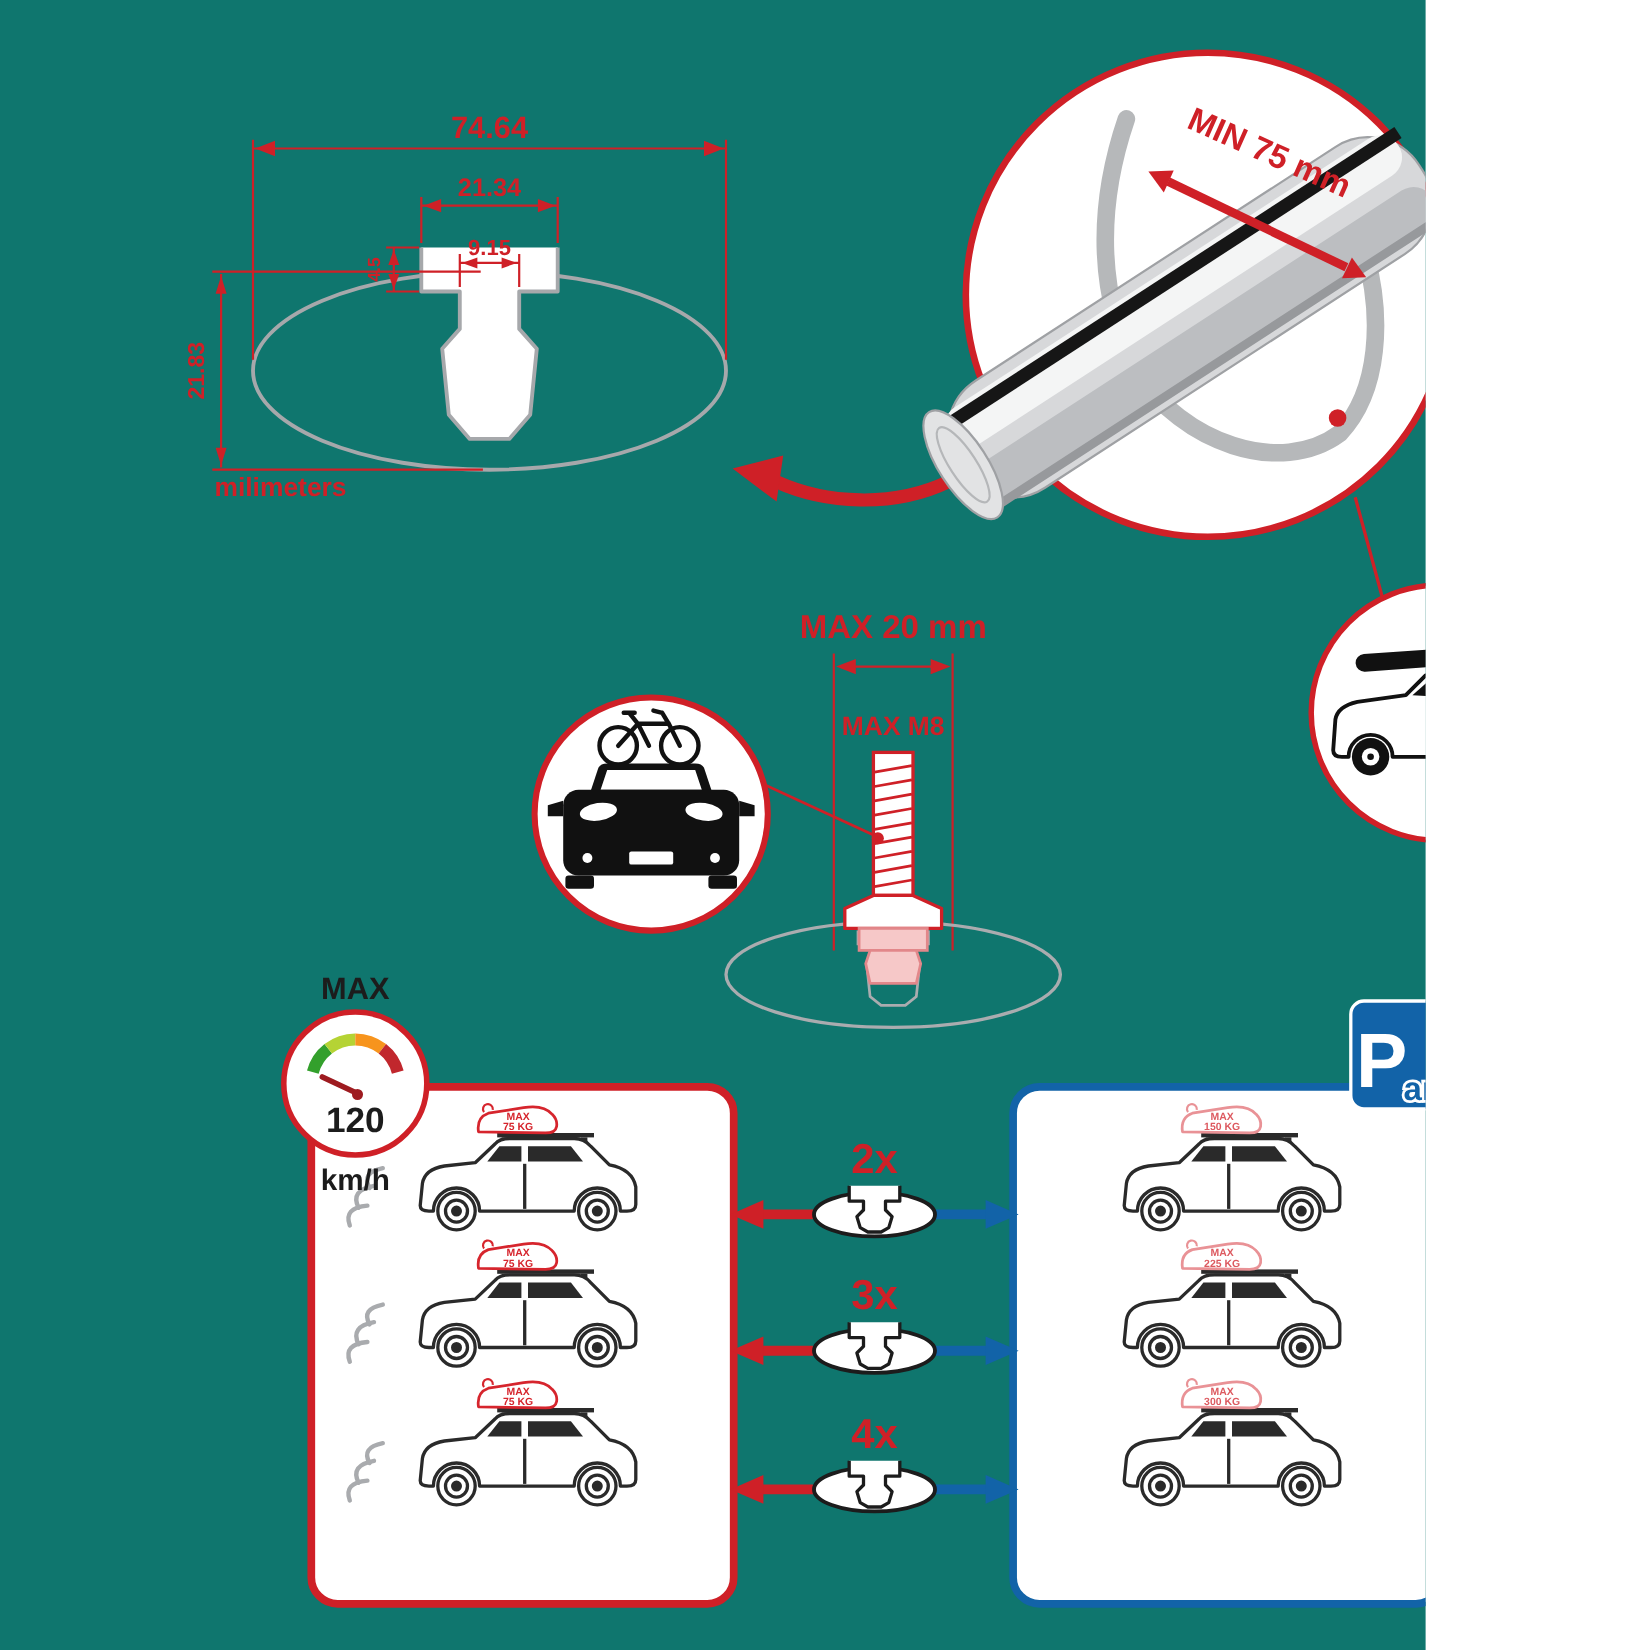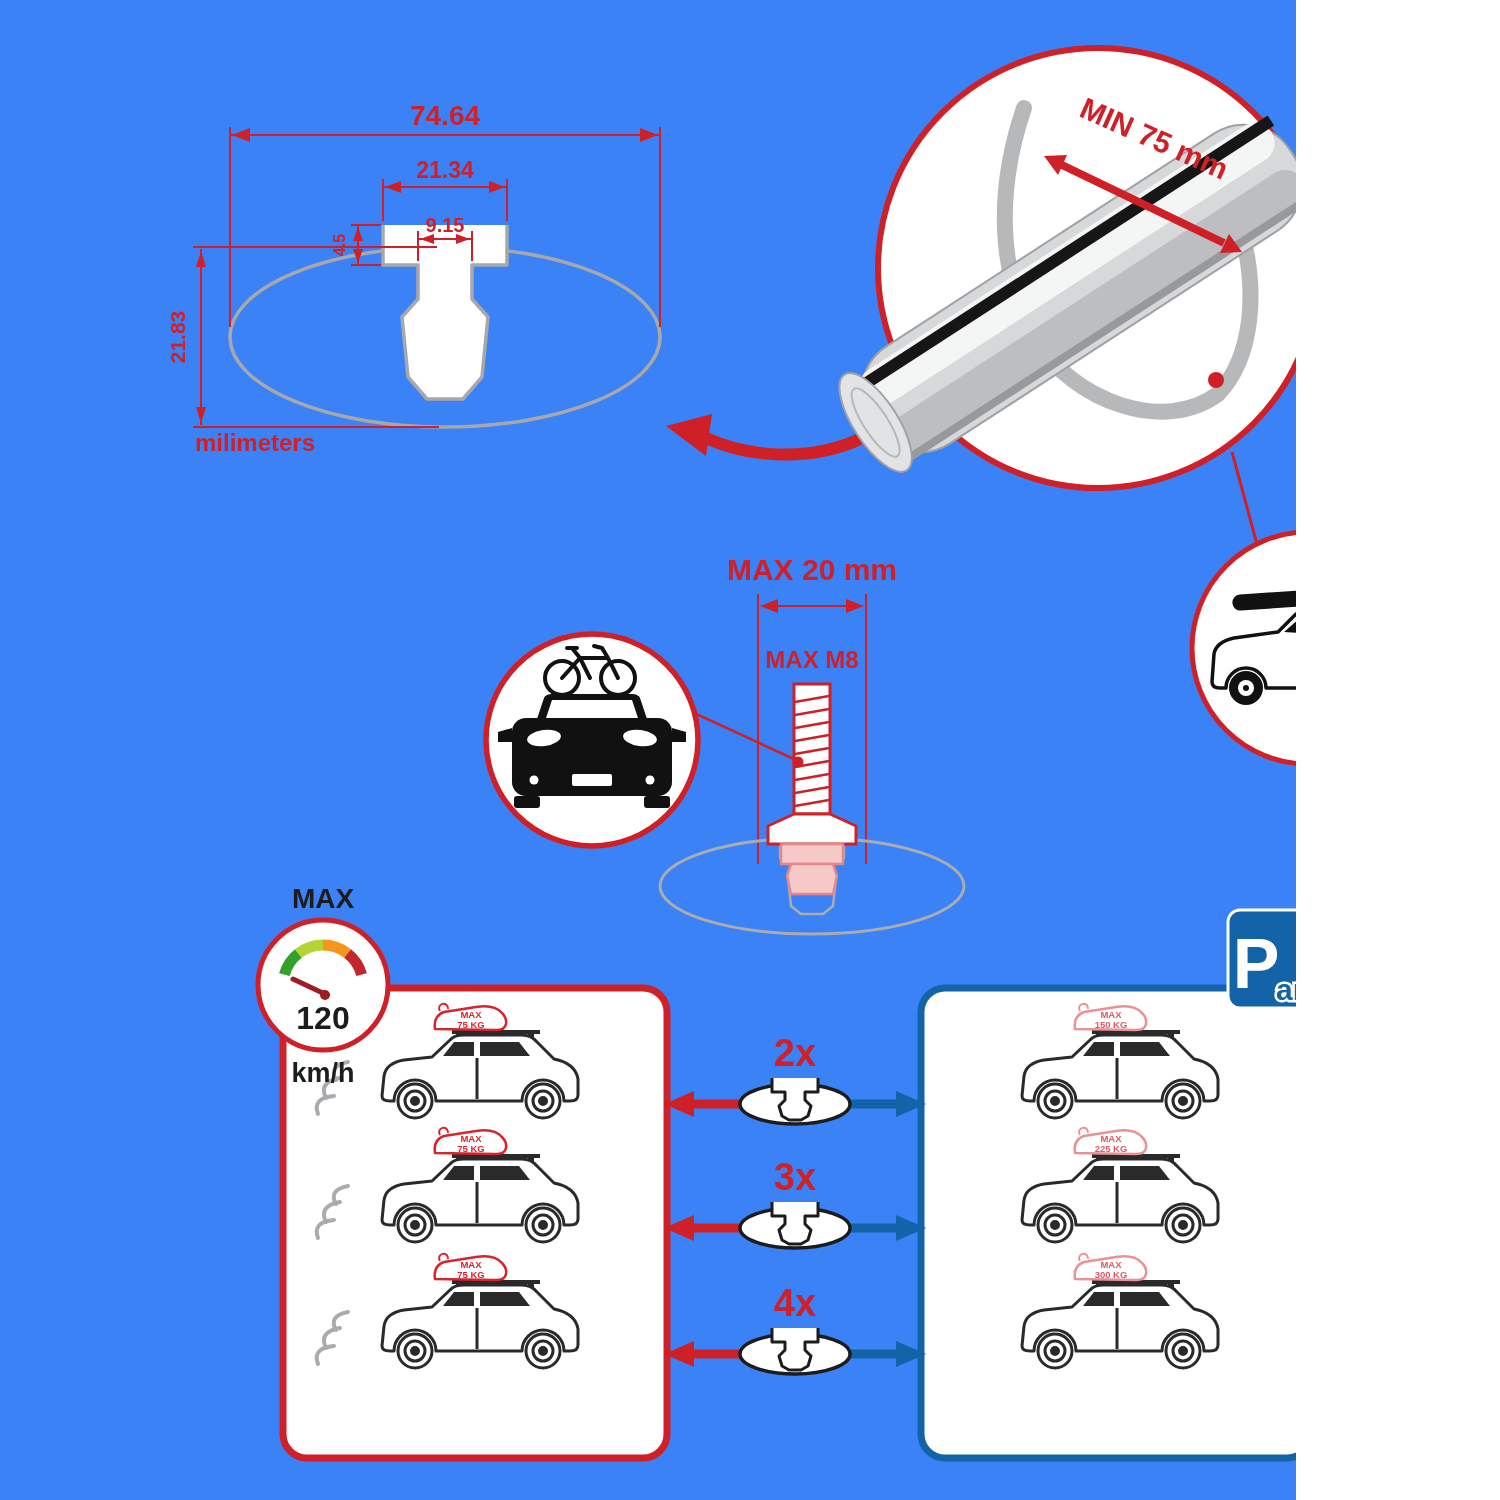--- a/index.html
+++ b/index.html
@@ -1,16 +1,16 @@
 <!DOCTYPE html>
 <html><head>
 <meta charset="utf-8">
 <style>
   html,body{margin:0;padding:0;background:#ffffff;}
-  .canvas{position:relative;width:1296px;height:1500px;background:#3b82f6;overflow:hidden;}
+  .canvas{position:relative;width:1296px;height:1500px;background:#0f766e;overflow:hidden;}
   svg{display:block;}
   text{font-family:"Liberation Sans",sans-serif;}
   .t-red{fill:#cf2027;font-weight:700;}
   .t-black{fill:#1c1c1c;font-weight:700;}
   .t-white{fill:#ffffff;font-weight:700;}
   .dim{stroke:#cf2027;stroke-width:2;fill:none;}
   .dimh{fill:#cf2027;stroke:none;}
   .ghost{stroke:#aaacaf;fill:none;}
 </style>
 </head>

